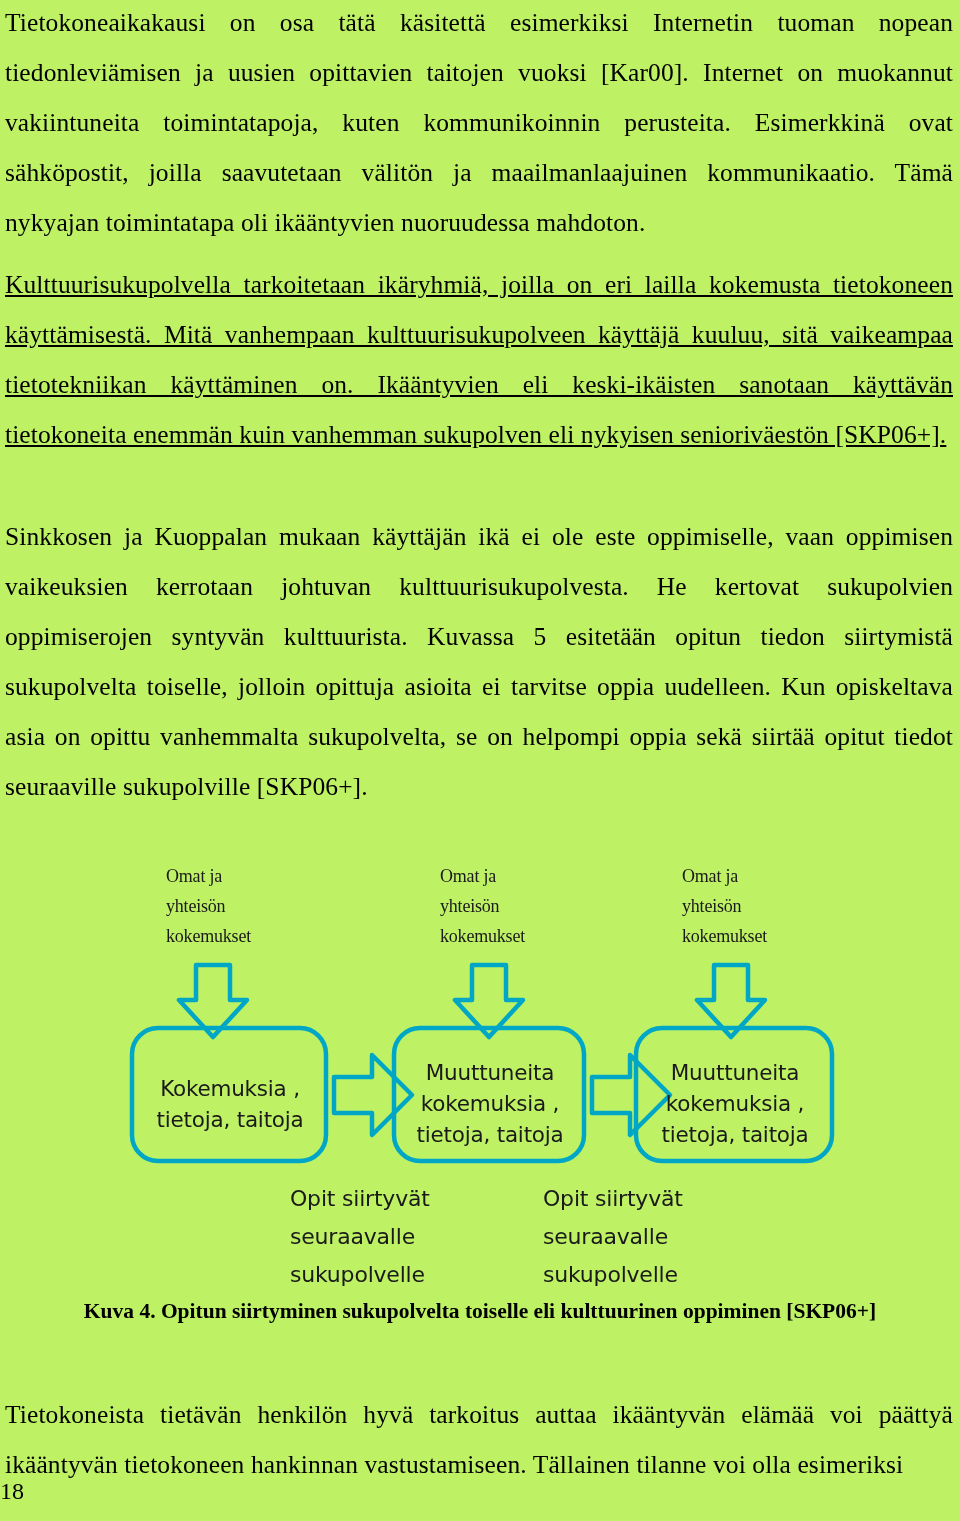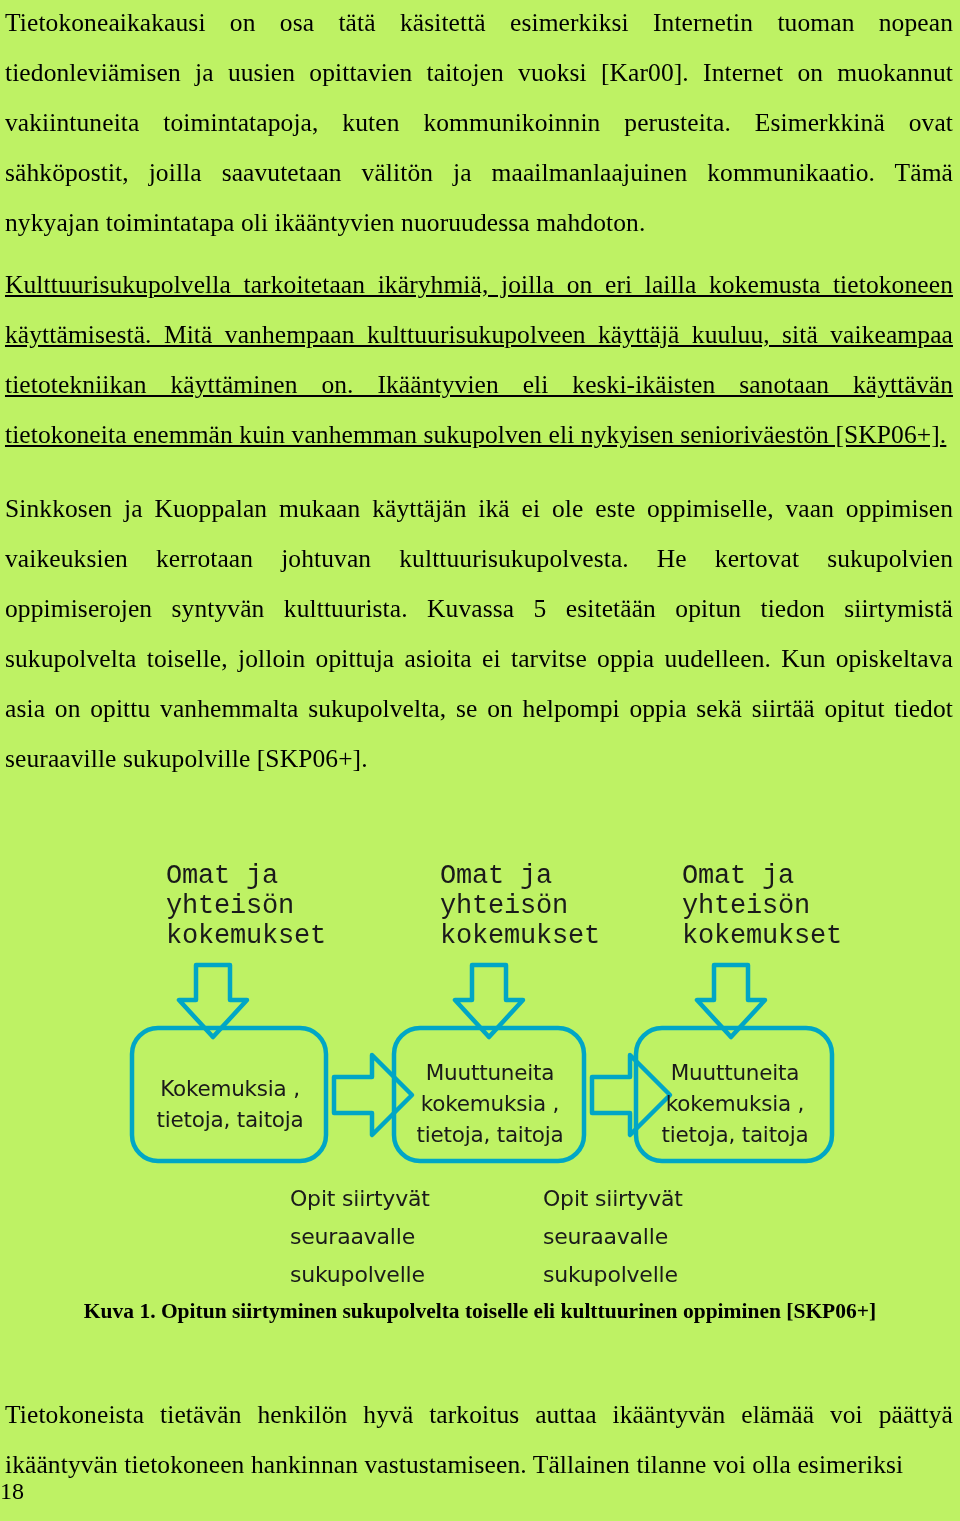--- a/index.html
+++ b/index.html
@@ -24,40 +24,40 @@
     left: 5px;
     width: 948px;
     font-size: 25.5px;
     line-height: 50px;
     text-align: justify;
     text-justify: inter-word;
     letter-spacing: 0.1px;
   }
   .p1 { top: -2px; }
   .p2 { top: 260px; text-decoration: underline; }
-  .p3 { top: 484px; }
+  .p3 { top: 512px; }
   .p4 { top: 1390px; }
 
   
   .figure {
     position: absolute;
     left: 0;
     top: 845px;
     width: 960px;
     height: 445px;
   }
   .fig-svg {
     position: absolute;
     left: 0;
     top: 0;
   }
   .fig-label {
     position: absolute;
-    font-family: Liberation Mono, monospace;
-    font-size: 27px;
+    font-family: Liberation Serif, serif;
+    font-size: 18px;
     line-height: 30px;
     color: #1a1a1a;
     white-space: pre-line;
     letter-spacing: -0.2px;
   }
   .hdr-1 { left: 166px; top: 16px; width: 180px; }
   .hdr-2 { left: 440px; top: 16px; width: 180px; }
   .hdr-3 { left: 682px; top: 16px; width: 180px; }
 
   .box-text {
@@ -163,19 +163,19 @@
 tietoja, taitoja</div>
 
     <div class="transfer-label tl-1">Opit siirtyvät
 seuraavalle
 sukupolvelle</div>
     <div class="transfer-label tl-2">Opit siirtyvät
 seuraavalle
 sukupolvelle</div>
   </div>
 
-  <div class="caption">Kuva 1. Opitun siirtyminen sukupolvelta toiselle eli kulttuurinen oppiminen [SKP06+]</div>
+  <div class="caption">Kuva 4. Opitun siirtyminen sukupolvelta toiselle eli kulttuurinen oppiminen [SKP06+]</div>
 
   <div class="body-text p4">Tietokoneista tietävän henkilön hyvä tarkoitus auttaa ikääntyvän elämää voi päättyä ikääntyvän tietokoneen hankinnan vastustamiseen. Tällainen tilanne voi olla esimeriksi</div>
 
   <div class="page-number">18</div>
 
 </div>
 
 </body></html>

